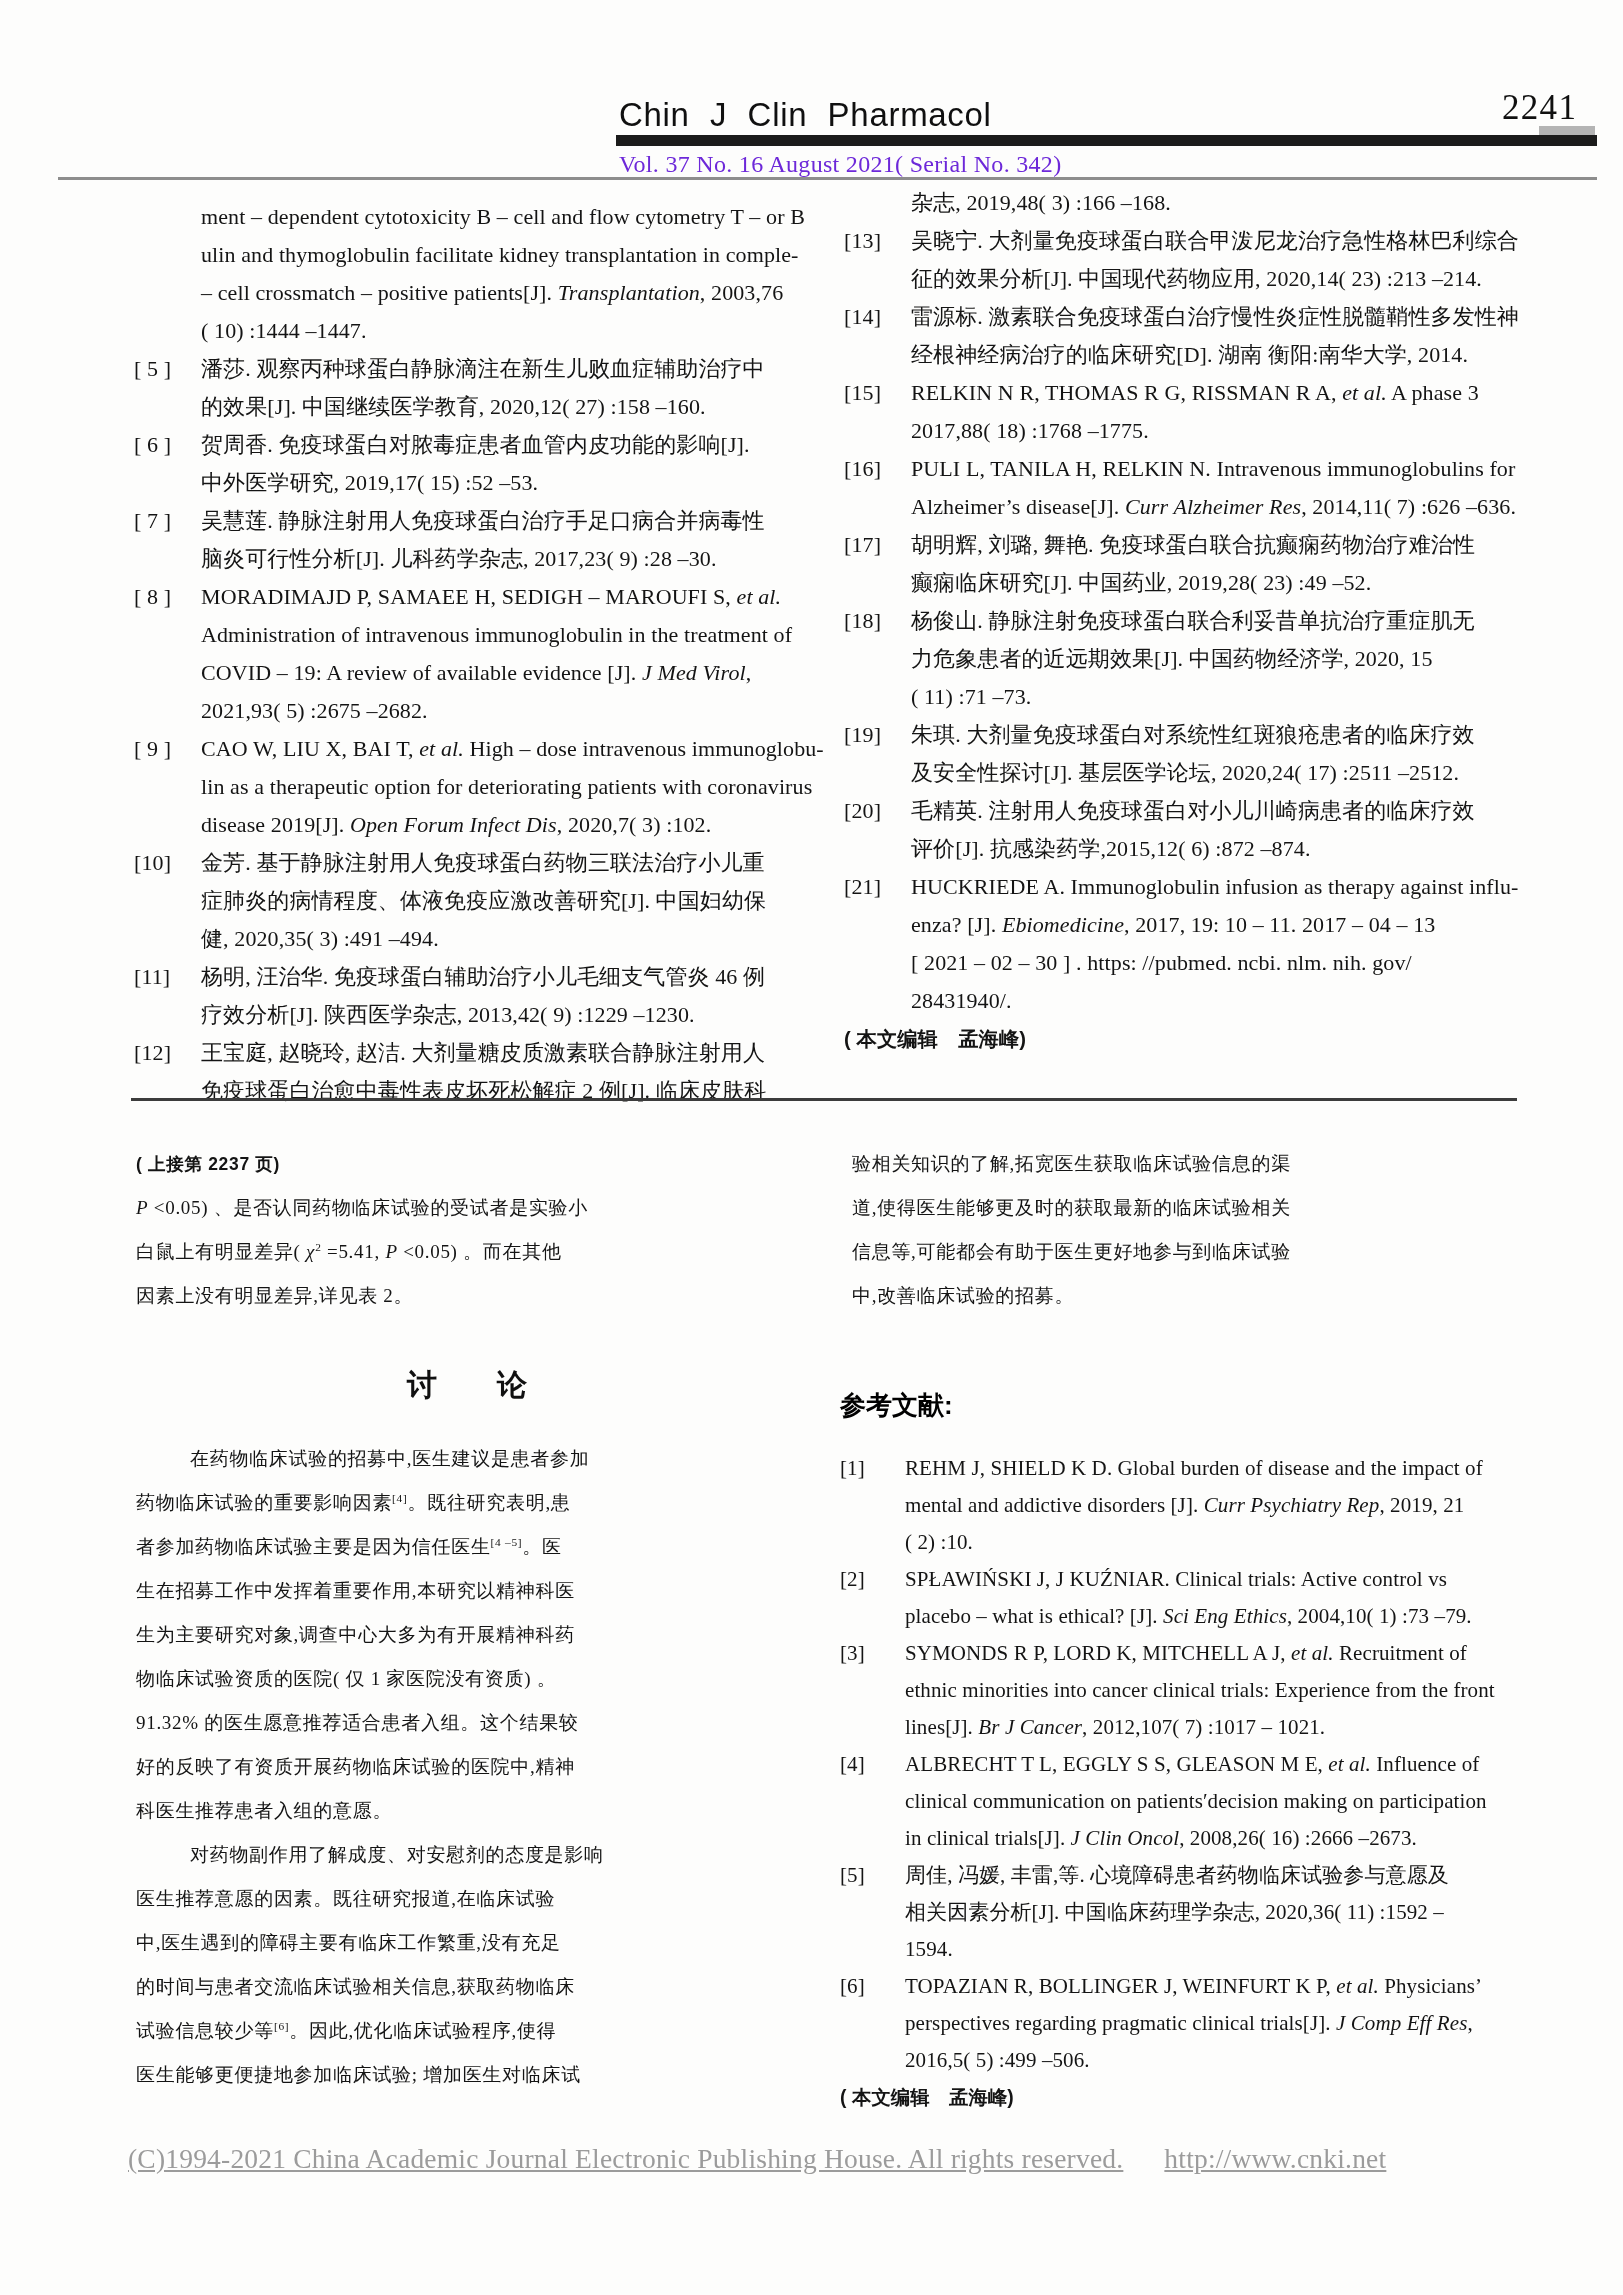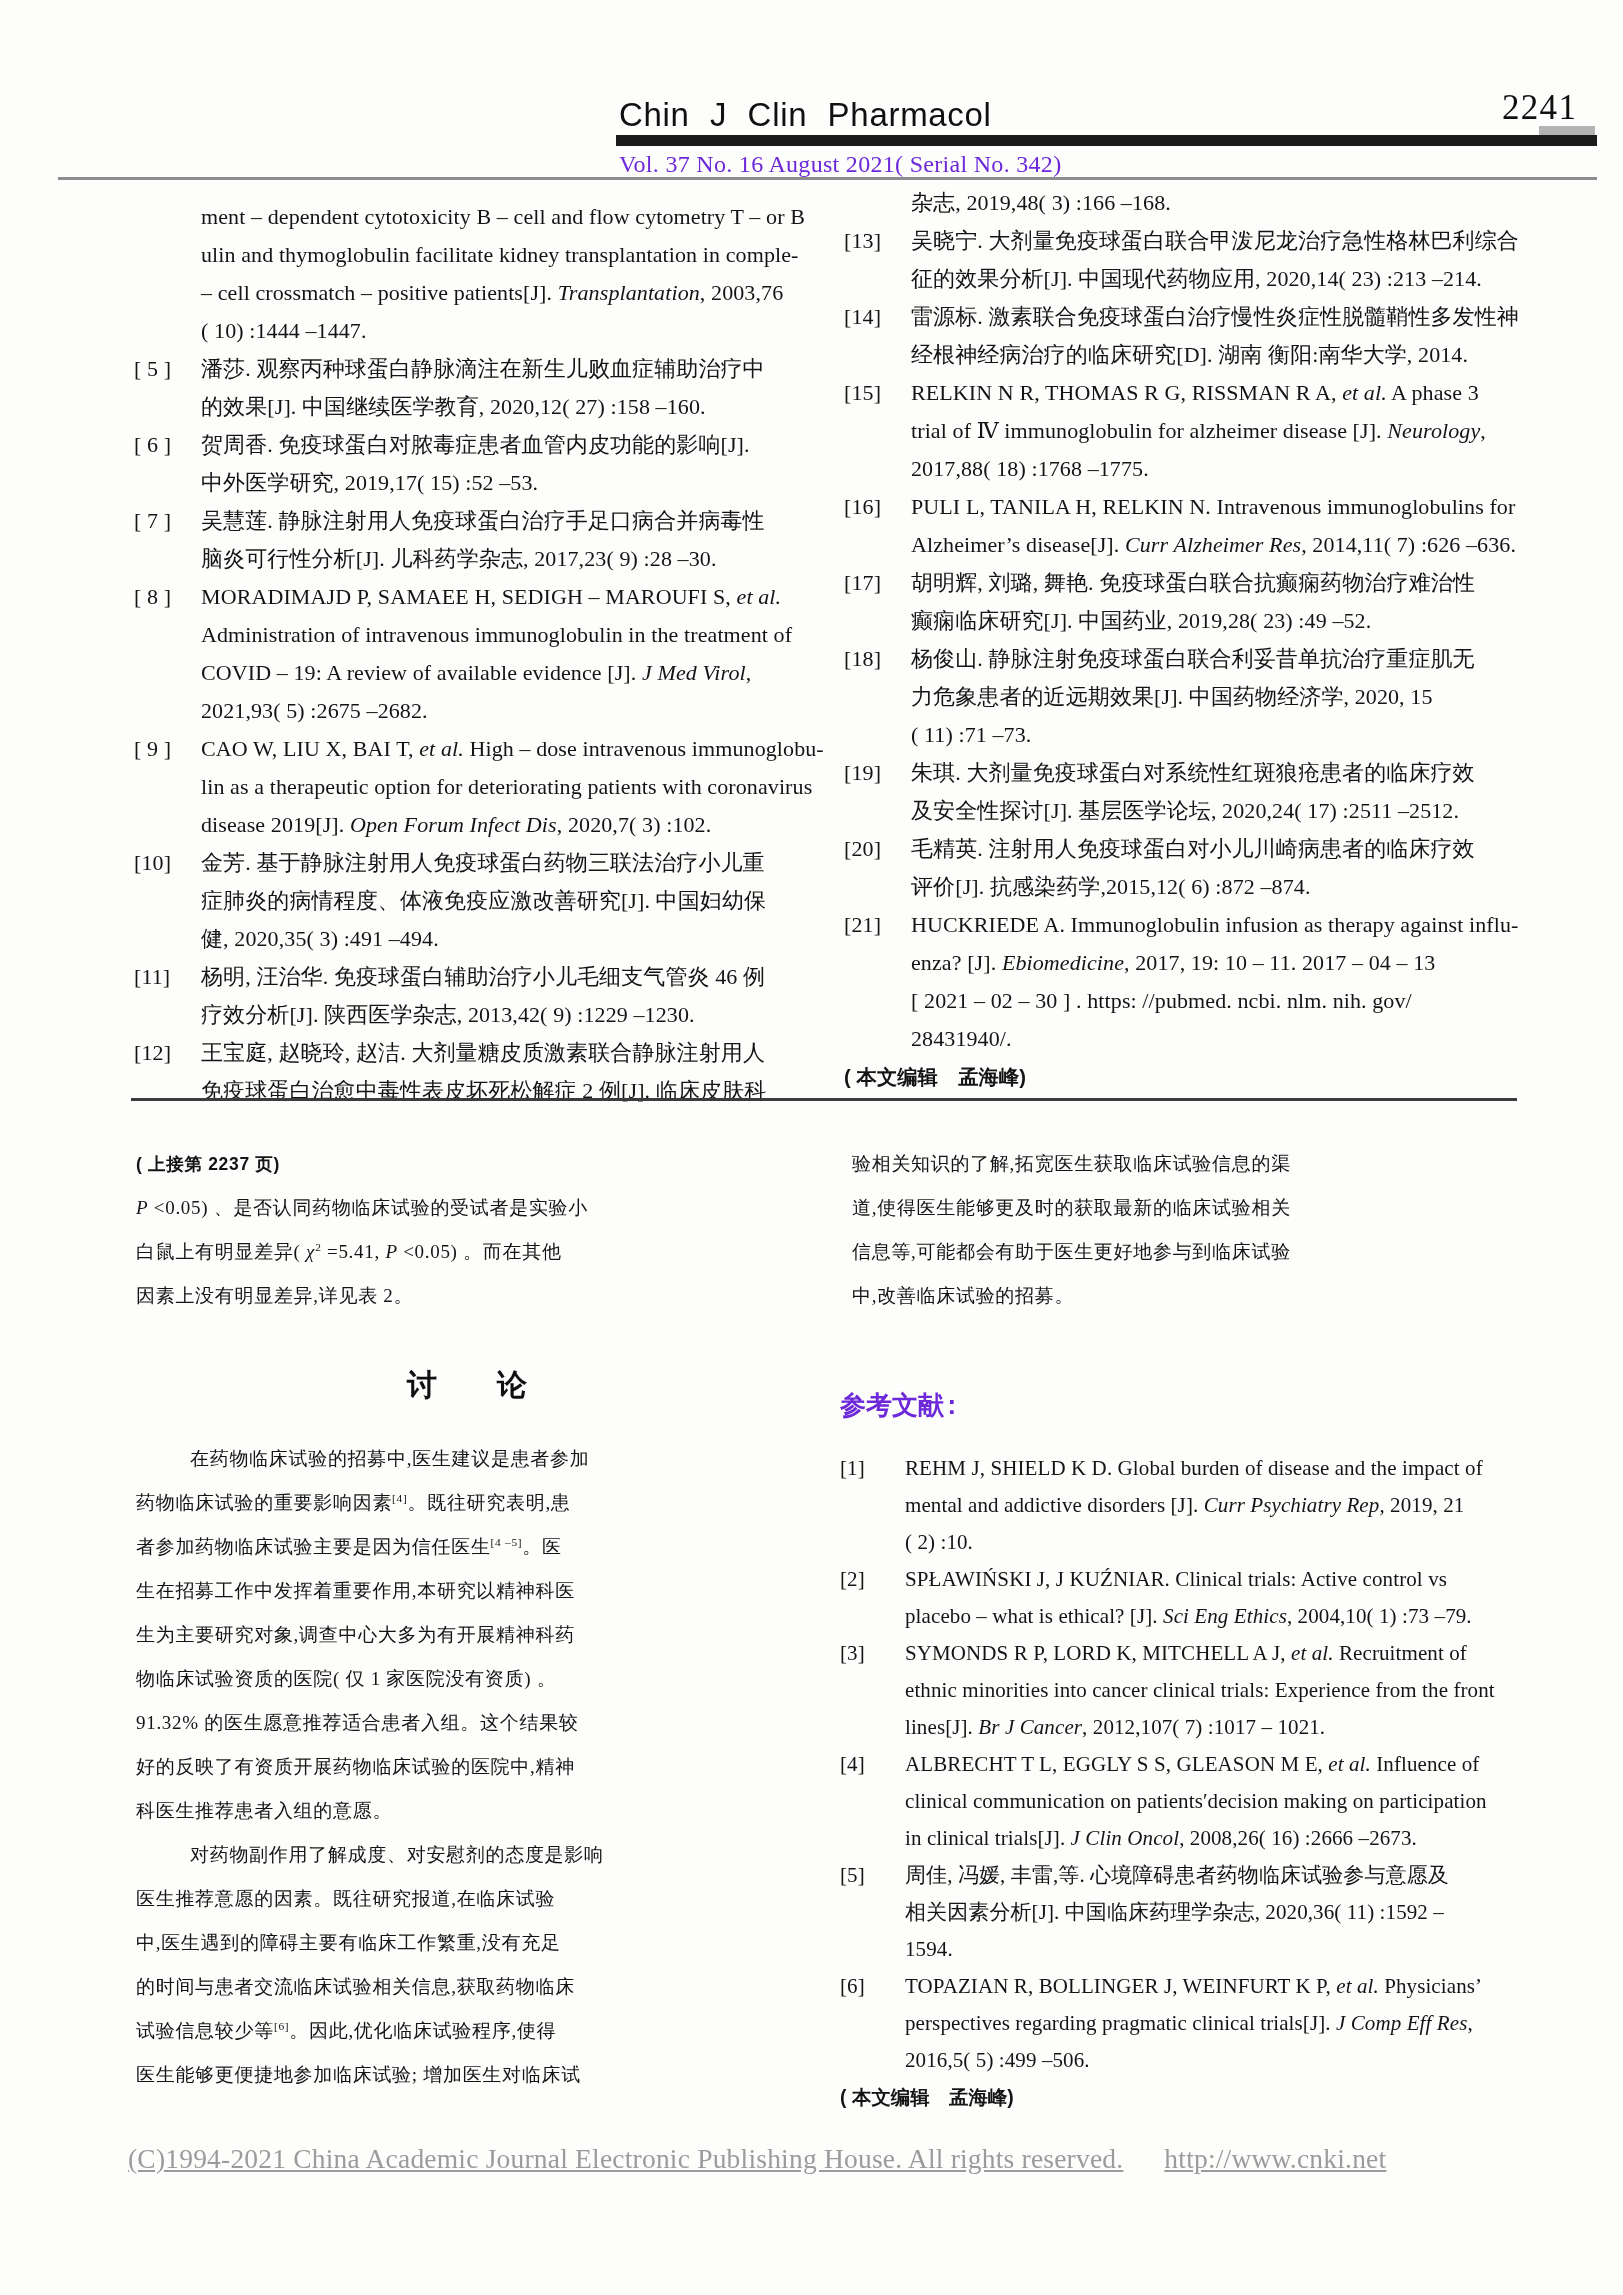--- a/index.html
+++ b/index.html
@@ -45,22 +45,22 @@
   .discussion-heading{
     position:absolute;left:124px;top:1365px;width:686px;
     text-align:center;
     font-family:"Liberation Sans","DejaVu Sans",sans-serif;
     font-weight:bold;font-size:30px;color:#101010;
   }
   .discussion-block{left:124px;top:1437px;width:686px;}
   .closing-block{left:840px;top:1142px;width:668px;}
   .refs-heading{
     position:absolute;left:840px;top:1388px;
-    font-family:Liberation Mono, monospace;
-    font-weight:bold;font-size:26px;color:#6d28d9;
+    font-family:Liberation Sans, sans-serif;
+    font-weight:bold;font-size:26px;color:#000000;
   }
   .refs-bottom{left:840px;top:1450px;width:668px;font-size:21px;line-height:37px;}
   .refs-bottom .tline{padding-left:65px;}
   
   .it{font-style:italic;}
   .sup{vertical-align:super;font-size:0.6em;line-height:0;}
   .bd{font-family:"Liberation Sans","DejaVu Sans",sans-serif;font-weight:bold;font-size:0.92em;}
   .tright{text-align:left;padding-left:0 !important;}
   
   .footer-line{
@@ -107,21 +107,20 @@
       <div class="tline"><span class="refnum">[12]</span><span>王宝庭, 赵晓玲, 赵洁. 大剂量糖皮质激素联合静脉注射用人</span></div>
       <div class="tline"><span>免疫球蛋白治愈中毒性表皮坏死松解症 2 例[J]. 临床皮肤科</span></div>
     </div>
   <div class="refcol refs-top-right" id="refs-top-right">
       <div class="tline"><span>杂志, 2019,48( 3) :166 –168.</span></div>
       <div class="tline"><span class="refnum">[13]</span><span>吴晓宁. 大剂量免疫球蛋白联合甲泼尼龙治疗急性格林巴利综合</span></div>
       <div class="tline"><span>征的效果分析[J]. 中国现代药物应用, 2020,14( 23) :213 –214.</span></div>
       <div class="tline"><span class="refnum">[14]</span><span>雷源标. 激素联合免疫球蛋白治疗慢性炎症性脱髓鞘性多发性神</span></div>
       <div class="tline"><span>经根神经病治疗的临床研究[D]. 湖南 衡阳:南华大学, 2014.</span></div>
       <div class="tline"><span class="refnum">[15]</span><span>RELKIN N R, THOMAS R G, RISSMAN R A, </span><span class="it">et al.</span><span>  A phase 3</span></div>
-      <div class="tline"><span>trial of Ⅳ immunoglobulin for alzheimer disease [J].  </span><span class="it">Neurology</span><span>,</span></div>
       <div class="tline"><span>2017,88( 18) :1768 –1775.</span></div>
       <div class="tline"><span class="refnum">[16]</span><span>PULI L, TANILA H, RELKIN N.  Intravenous immunoglobulins for</span></div>
       <div class="tline"><span>Alzheimer’s disease[J]. </span><span class="it">Curr Alzheimer Res</span><span>, 2014,11( 7) :626 –636.</span></div>
       <div class="tline"><span class="refnum">[17]</span><span>胡明辉, 刘璐, 舞艳. 免疫球蛋白联合抗癫痫药物治疗难治性</span></div>
       <div class="tline"><span>癫痫临床研究[J]. 中国药业, 2019,28( 23) :49 –52.</span></div>
       <div class="tline"><span class="refnum">[18]</span><span>杨俊山. 静脉注射免疫球蛋白联合利妥昔单抗治疗重症肌无</span></div>
       <div class="tline"><span>力危象患者的近远期效果[J]. 中国药物经济学, 2020, 15</span></div>
       <div class="tline"><span>( 11) :71 –73.</span></div>
       <div class="tline"><span class="refnum">[19]</span><span>朱琪. 大剂量免疫球蛋白对系统性红斑狼疮患者的临床疗效</span></div>
       <div class="tline"><span>及安全性探讨[J]. 基层医学论坛, 2020,24( 17) :2511 –2512.</span></div>

